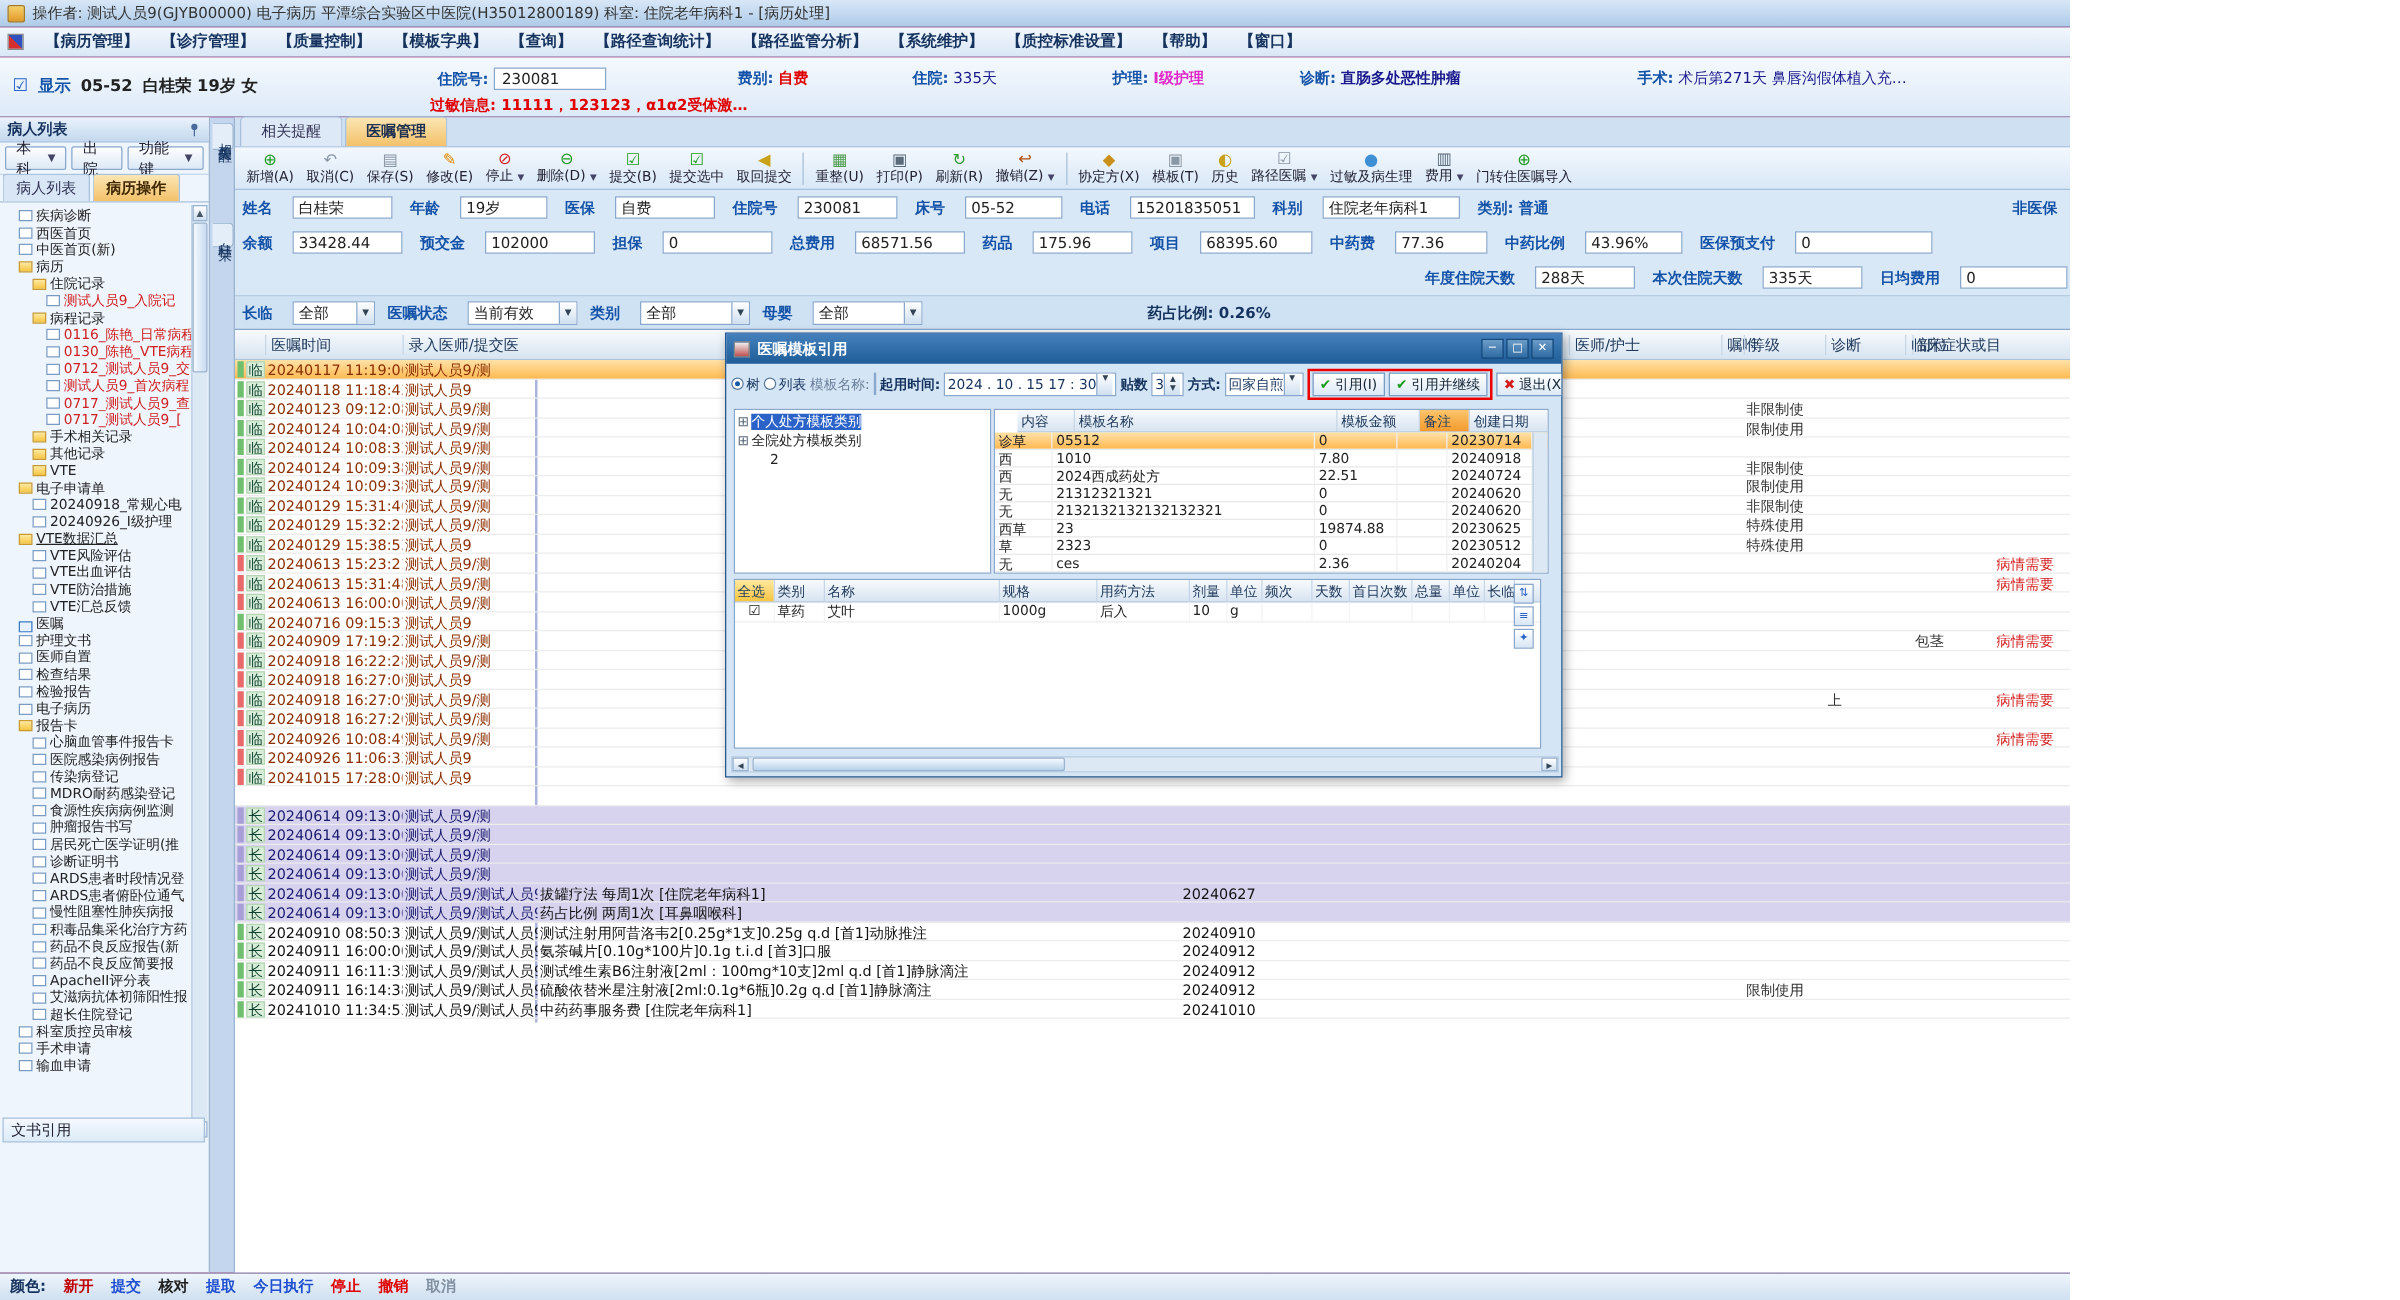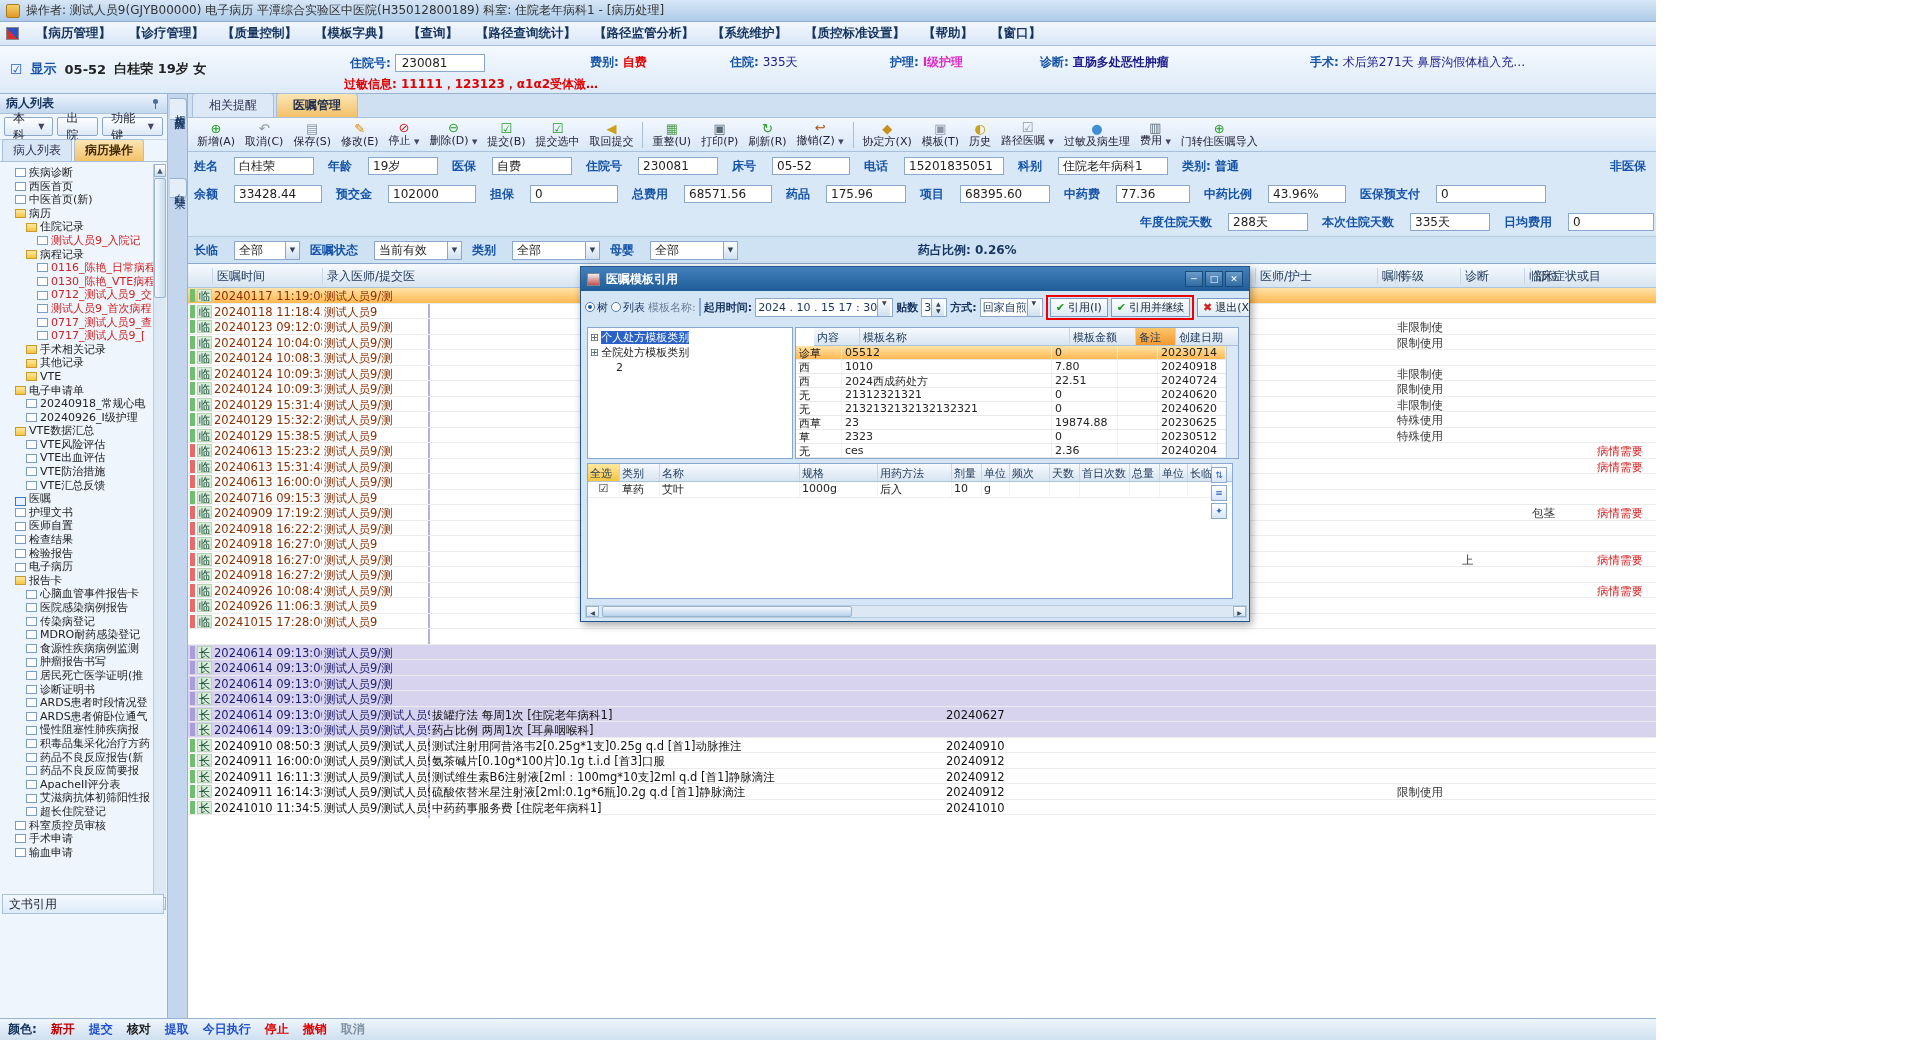--- a/index.html
+++ b/index.html
@@ -336,21 +336,21 @@
           <span>电子申请单</span>
         </div>
         <div class="titem" style="padding-left: 22px;">
           <span class="ic ic-doc"></span>
           <span>20240918_常规心电</span>
         </div>
         <div class="titem" style="padding-left: 22px;">
           <span class="ic ic-doc"></span>
           <span>20240926_I级护理</span>
         </div>
-        <div class="titem" style="padding-left: 11px;">
+        <div class="titem" style="padding-left: 11px; text-decoration: underline;">
           <span class="ic ic-folder"></span>
           <span>VTE数据汇总</span>
         </div>
         <div class="titem" style="padding-left: 22px;">
           <span class="ic ic-doc"></span>
           <span>VTE风险评估</span>
         </div>
         <div class="titem" style="padding-left: 22px;">
           <span class="ic ic-doc"></span>
           <span>VTE出血评估</span>

